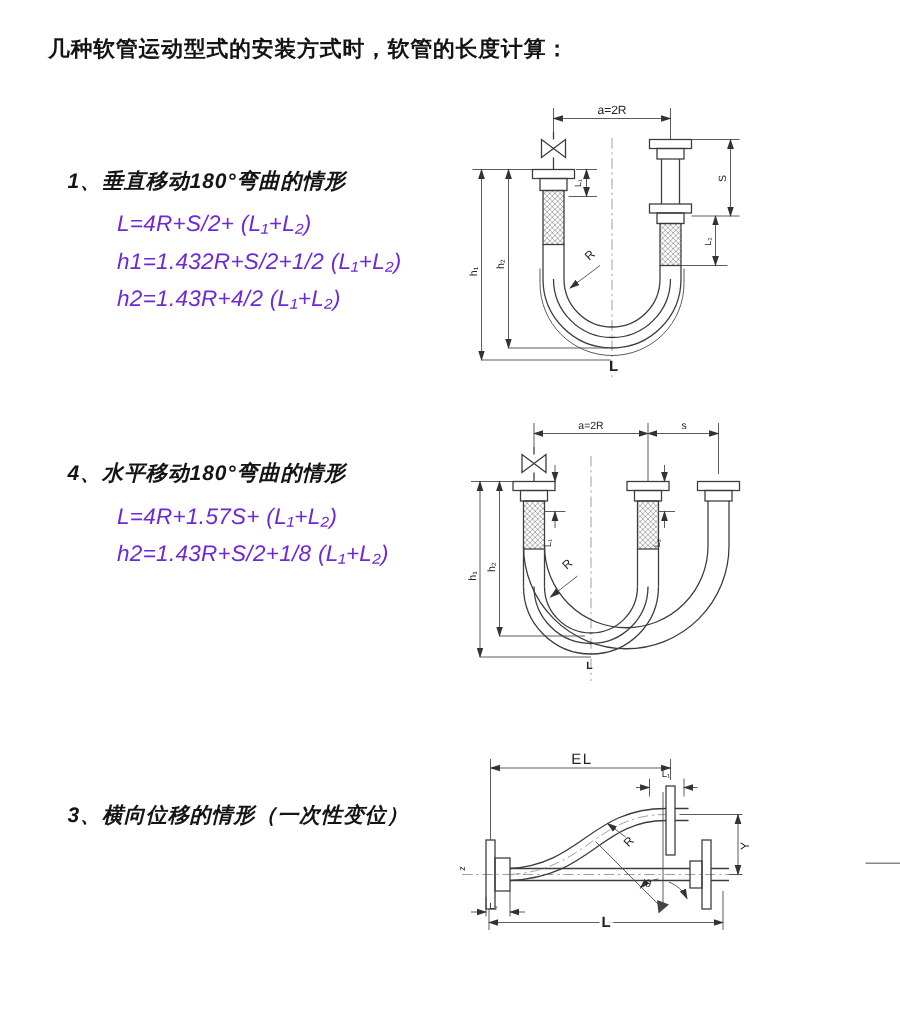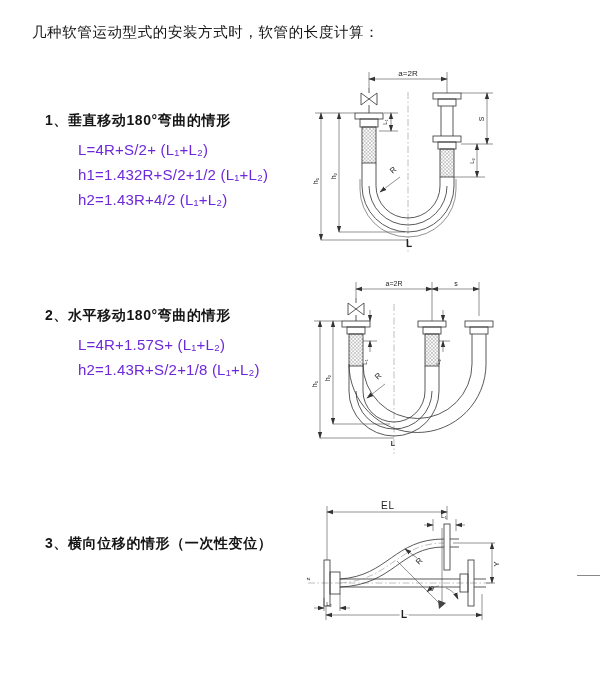--- a/index.html
+++ b/index.html
@@ -1,19 +1,19 @@
 <!DOCTYPE html>
 <html><head>
 <meta charset="utf-8">
 <style>
   html,body{margin:0;padding:0;background:#fff;}
   .page{position:relative;width:600px;height:675px;background:#ffffff;overflow:hidden;
         font-family:"Liberation Sans","DejaVu Sans",sans-serif;color:#111;}
-  .title{position:absolute;left:32px;top:23px;font-size:14.5px;font-weight:400;letter-spacing:.6px;color:#141414;}
-  .sec{position:absolute;left:45px;}
+  .title{position:absolute;left:32px;top:23px;font-size:14.5px;font-weight:700;letter-spacing:.6px;color:#141414;}
+  .sec{position:absolute;left:45px;font-style:italic;}
   .sec .h{font-size:14px;font-weight:700;letter-spacing:.6px;height:20px;margin-bottom:5px;color:#151515;}
   .sec .f{font-size:15px;margin-left:33px;line-height:25px;letter-spacing:.2px;color:#6d28d9;white-space:pre;}
   svg.diag{position:absolute;overflow:visible;}
   svg text{font-family:"Liberation Sans","DejaVu Sans",sans-serif;fill:#222;}
   .ln{stroke:#3c3c3c;stroke-width:.85;fill:none;}
   .dm{stroke:#4a4a4a;stroke-width:.6;fill:none;}
   .cl{stroke:#8a8a8a;stroke-width:.55;fill:none;stroke-dasharray:7 2.5 1.5 2.5;}
   .braid{fill:url(#braid);stroke:#3c3c3c;stroke-width:.85;}
   .artifact{position:absolute;left:577px;top:575px;width:23px;border-top:1.5px solid #888;}
 </style>
@@ -25,21 +25,21 @@
   <div class="title">几种软管运动型式的安装方式时，软管的长度计算：</div>
 
   <div class="sec" style="top:112px">
     <div class="h">1、垂直移动180°弯曲的情形</div>
     <div class="f">L=4R+S/2+ (L₁+L₂)</div>
     <div class="f">h1=1.432R+S/2+1/2 (L₁+L₂)</div>
     <div class="f">h2=1.43R+4/2 (L₁+L₂)</div>
   </div>
 
   <div class="sec" style="top:307px">
-    <div class="h">2、水平移动180°弯曲的情形</div>
+    <div class="h">4、水平移动180°弯曲的情形</div>
     <div class="f">L=4R+1.57S+ (L₁+L₂)</div>
     <div class="f">h2=1.43R+S/2+1/8 (L₁+L₂)</div>
   </div>
 
   <div class="sec" style="top:535px">
     <div class="h">3、横向位移的情形（一次性变位）</div>
   </div>
 
   <svg class="diag" style="left:307px;top:66px" width="285" height="198" viewBox="0 0 285 198">
     <defs>

